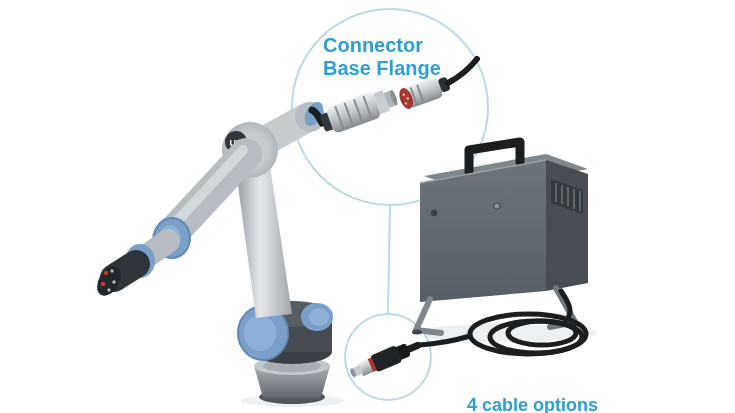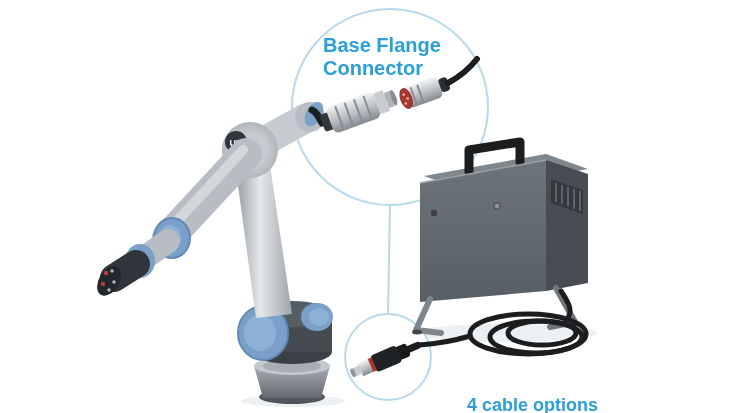--- a/index.html
+++ b/index.html
@@ -167,18 +167,18 @@
         <ellipse cx="405" cy="92" rx="5.5" ry="10.5" fill="#AA372E" stroke="#7E2A23" stroke-width="0.8"></ellipse>
         <circle cx="404" cy="87.5" r="1.3" fill="#E2B7B2"></circle>
         <circle cx="406.5" cy="92.5" r="1.3" fill="#E2B7B2"></circle>
         <circle cx="403" cy="96.5" r="1.3" fill="#E2B7B2"></circle>
       </g>
       <path d="M448,83 C461,76 469,69 477,59" stroke="#1B1D1F" stroke-width="6" fill="none" stroke-linecap="round"></path>
     </g>
   </svg>
 
   <div class="callout-label label-base-flange">
+    <div>Connector</div>
     <div>Base Flange</div>
-    <div>Connector</div>
   </div>
   <div class="callout-label label-cable-options">4 cable options</div>
 
 </div>
 
 </body></html>

